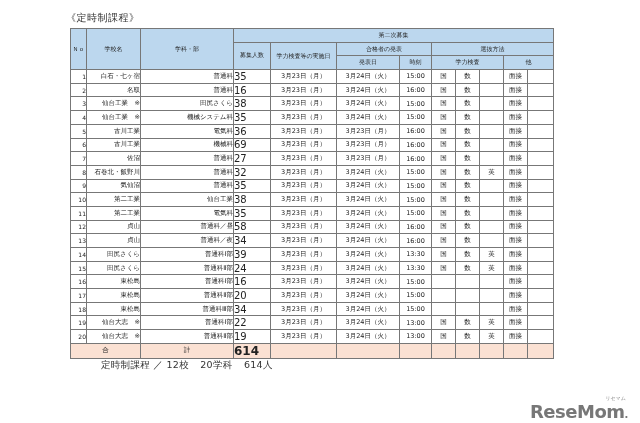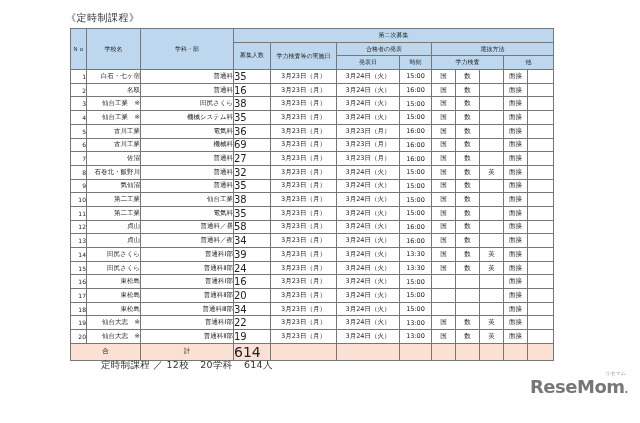--- a/index.html
+++ b/index.html
@@ -8,24 +8,24 @@
   .section-title { position:absolute; left:66px; top:11px; font-size:10px; color:#333; letter-spacing:0.5px; }
   table.grid { position:absolute; left:70px; top:28px; border-collapse:collapse; table-layout:fixed;
                border:1.5px solid #333; font-size:6.5px; }
   table.grid td, table.grid th { border:1px solid #777; padding:0; height:12.7px; white-space:nowrap; overflow:hidden; }
   table.grid th { background:#bcd7ee; font-weight:normal; font-size:6px; color:#222; text-align:center; }
   td.no { text-align:right; padding-right:1px; font-size:6px; }
   td.school, td.dept { text-align:right; padding-left:2px; }
   td.cap { text-align:left; font-size:10px; }
   td.c { text-align:center; }
   tr.total td { background:#fbe1d3; }
-  tr.total td.cap { font-size:14px; }
+  tr.total td.cap { font-size:12px;font-weight:bold; }
   .summary { position:absolute; left:101px; top:359px; font-size:9.5px; color:#333; letter-spacing:0.3px; }
   .summary span { margin-right:8px; }
-  .logo { position:absolute; left:530px; top:376px; font-family:"DejaVu Sans", sans-serif; font-weight:bold;
+  .logo { position:absolute; left:530px; top:401px; font-family:"DejaVu Sans", sans-serif; font-weight:bold;
           font-size:18px; color:#777; letter-spacing:-0.5px; }
   .logo .ruby { position:absolute; right:2px; top:-6px; font-size:5px; font-weight:normal; color:#888; letter-spacing:0; }
   .logo .dot { font-size:10px; }
 </style>
 </head>
 <body>
 
 <div class="section-title">《定時制課程》</div>
 
 <table class="grid">

